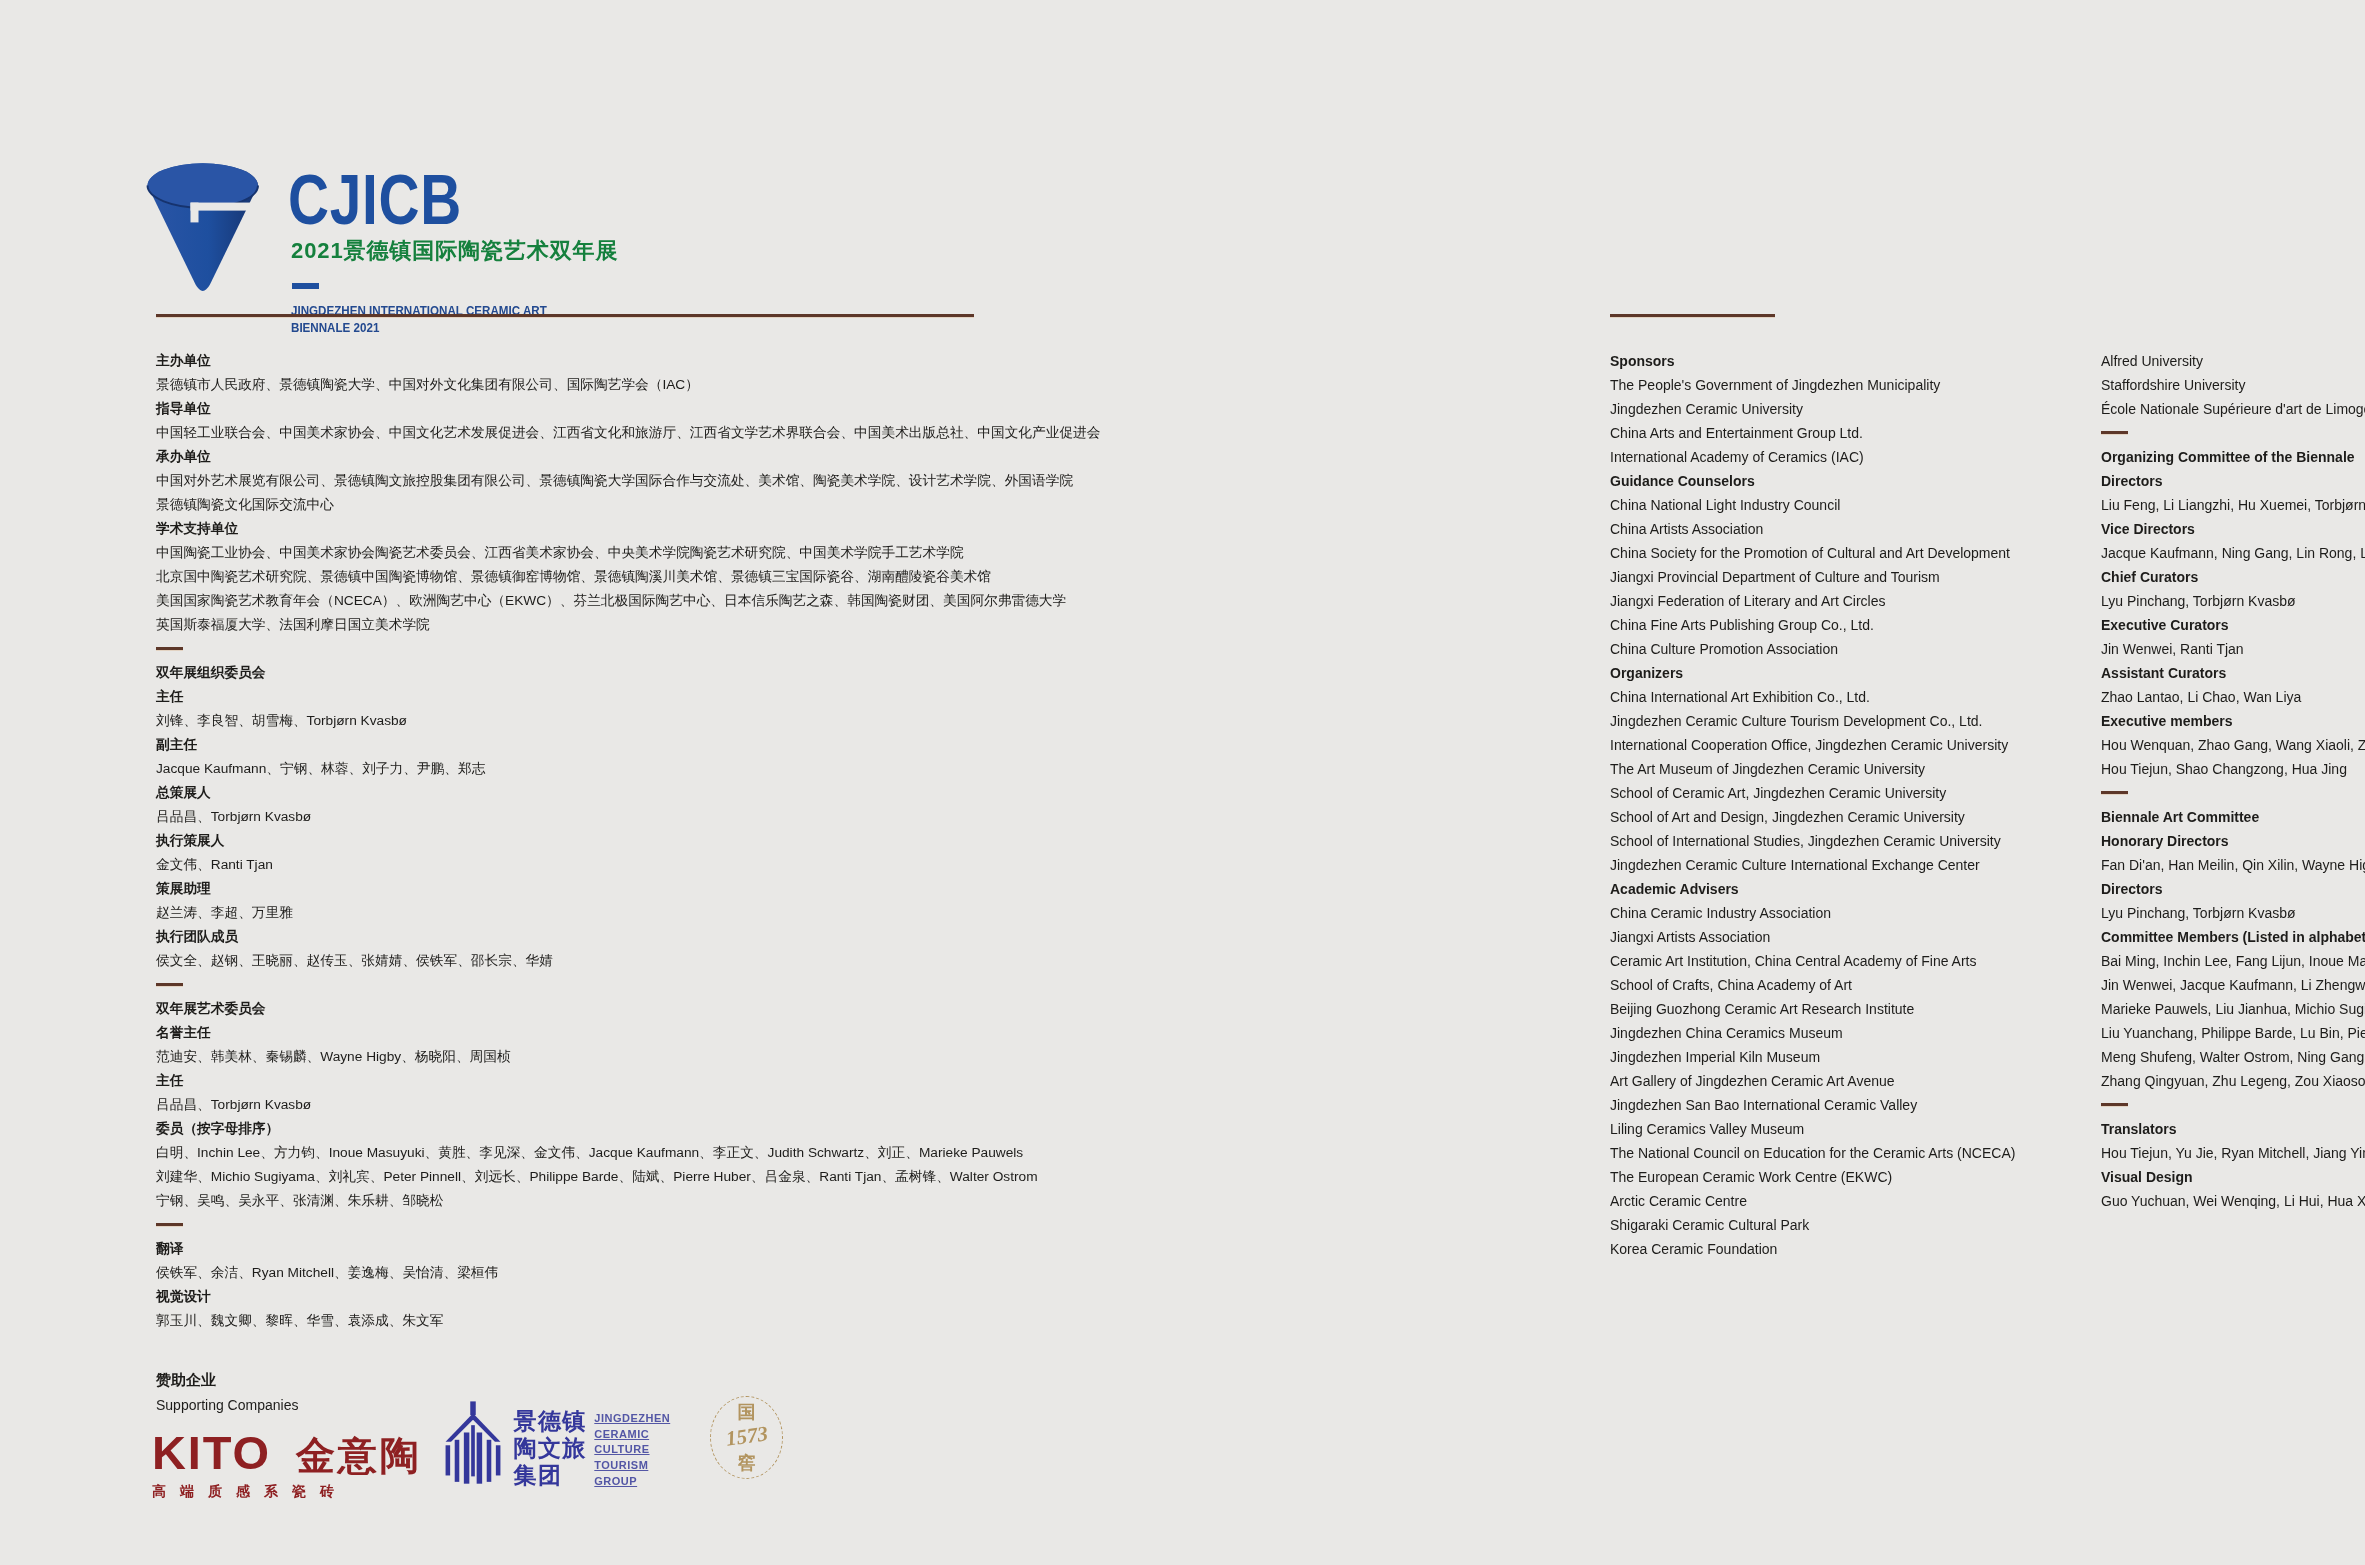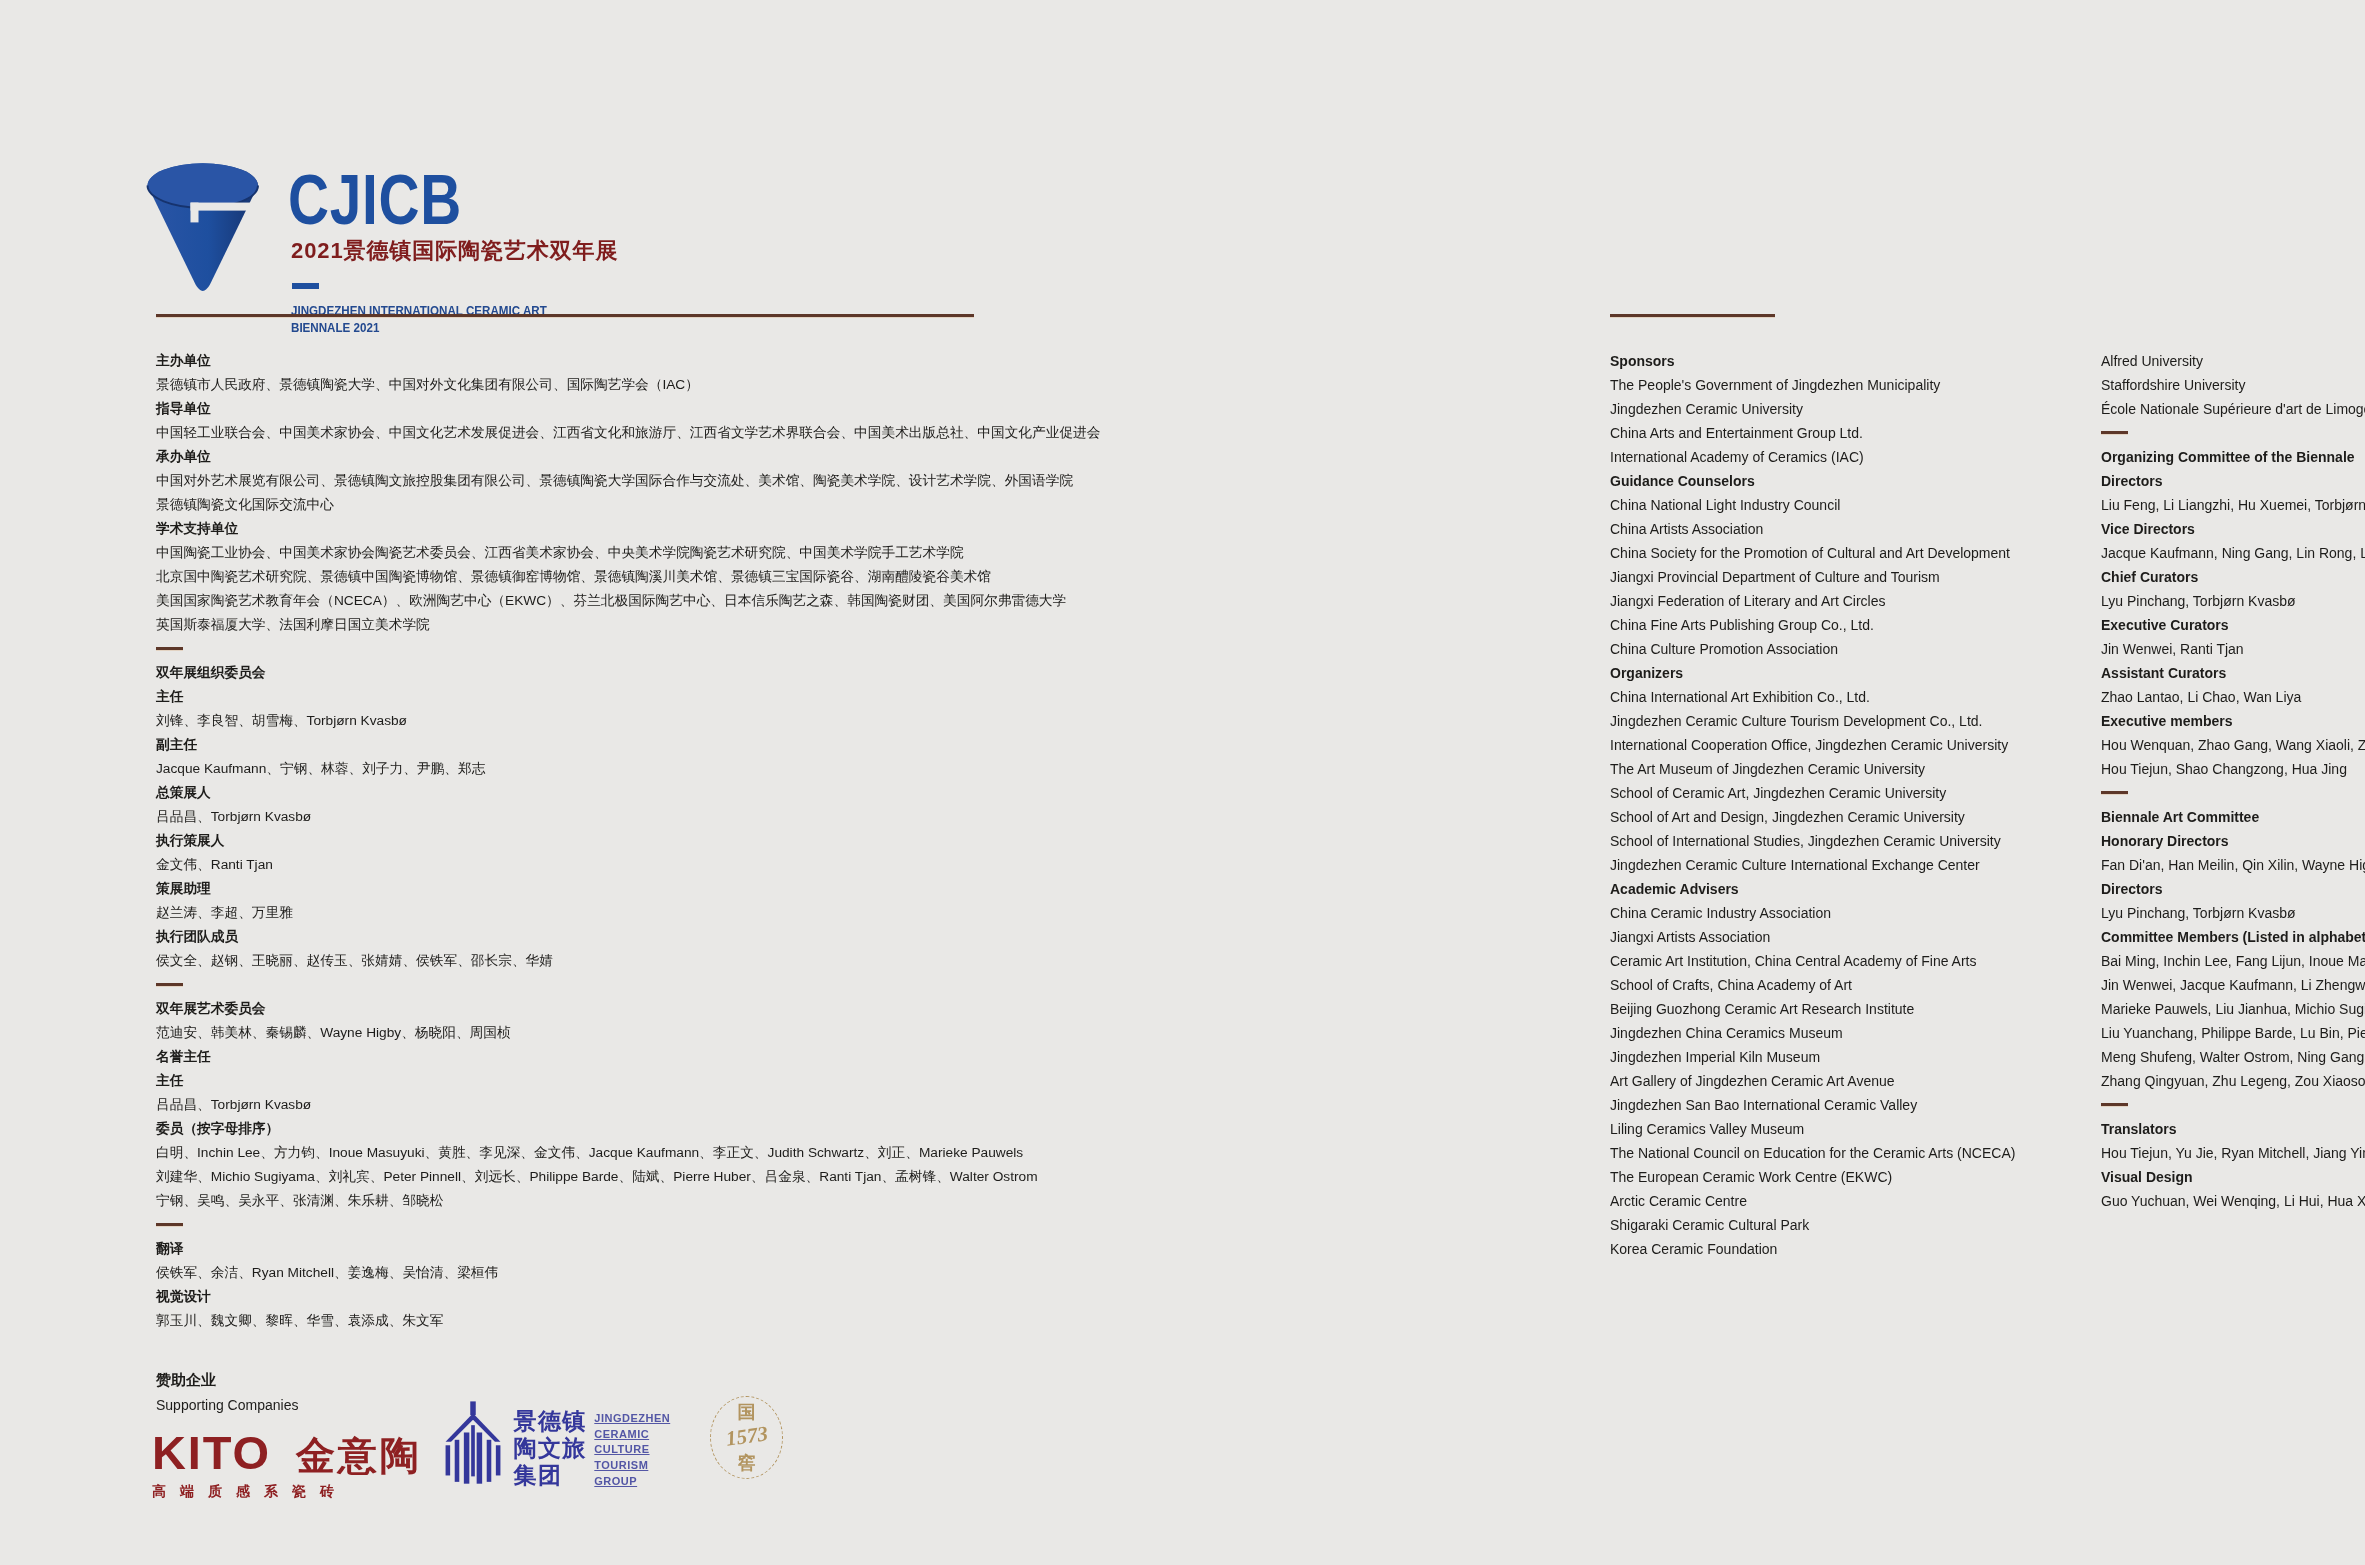--- a/index.html
+++ b/index.html
@@ -17,21 +17,21 @@
   .abs{position:absolute;}
   
   #logo-icon{left:145px;top:161px;width:116px;height:137px;}
   #cjicb{
     left:288px;top:167px;font-size:71px;line-height:66px;font-weight:800;
     color:var(--blue);letter-spacing:0.9px;transform:scaleX(0.80);transform-origin:left top;
     white-space:nowrap;
   }
   #title-cn{
     left:291px;top:236px;font-size:22px;font-weight:700;letter-spacing:0.9px;
-    color:#7f1d1d;white-space:nowrap;text-align:right;
+    color:#15803d;white-space:nowrap;text-align:right;
   }
   #logo-dash{left:292px;top:283px;width:26.5px;height:6.2px;background:var(--blue);}
   #subtitle-en{
     left:291px;top:303px;font-size:13.2px;line-height:16.6px;font-weight:700;
     color:var(--blue-sub);transform:scaleX(0.88);transform-origin:left top;white-space:nowrap;
   }
   
   .rule{height:3.3px;background:var(--brown);border-bottom:1.4px solid var(--brown-light);}
   #rule-left{left:156px;top:314px;width:818px;}
   #rule-mid{left:1610px;top:314px;width:165px;}
@@ -125,22 +125,22 @@
     <div class="line h">总策展人</div>
     <div class="line t">吕品昌、Torbjørn Kvasbø</div>
     <div class="line h">执行策展人</div>
     <div class="line t">金文伟、Ranti Tjan</div>
     <div class="line h">策展助理</div>
     <div class="line t">赵兰涛、李超、万里雅</div>
     <div class="line h">执行团队成员</div>
     <div class="line t">侯文全、赵钢、王晓丽、赵传玉、张婧婧、侯铁军、邵长宗、华婧</div>
     <div class="line d"></div>
     <div class="line h">双年展艺术委员会</div>
+    <div class="line h">名誉主任</div>
     <div class="line t">范迪安、韩美林、秦锡麟、Wayne Higby、杨晓阳、周国桢</div>
-    <div class="line h">名誉主任</div>
     <div class="line h">主任</div>
     <div class="line t">吕品昌、Torbjørn Kvasbø</div>
     <div class="line h">委员（按字母排序）</div>
     <div class="line t">白明、Inchin Lee、方力钧、Inoue Masuyuki、黄胜、李见深、金文伟、Jacque Kaufmann、李正文、Judith Schwartz、刘正、Marieke Pauwels</div>
     <div class="line t">刘建华、Michio Sugiyama、刘礼宾、Peter Pinnell、刘远长、Philippe Barde、陆斌、Pierre Huber、吕金泉、Ranti Tjan、孟树锋、Walter Ostrom</div>
     <div class="line t">宁钢、吴鸣、吴永平、张清渊、朱乐耕、邹晓松</div>
     <div class="line d"></div>
     <div class="line h">翻译</div>
     <div class="line t">侯铁军、余洁、Ryan Mitchell、姜逸梅、吴怡清、梁桓伟</div>
     <div class="line h">视觉设计</div>

